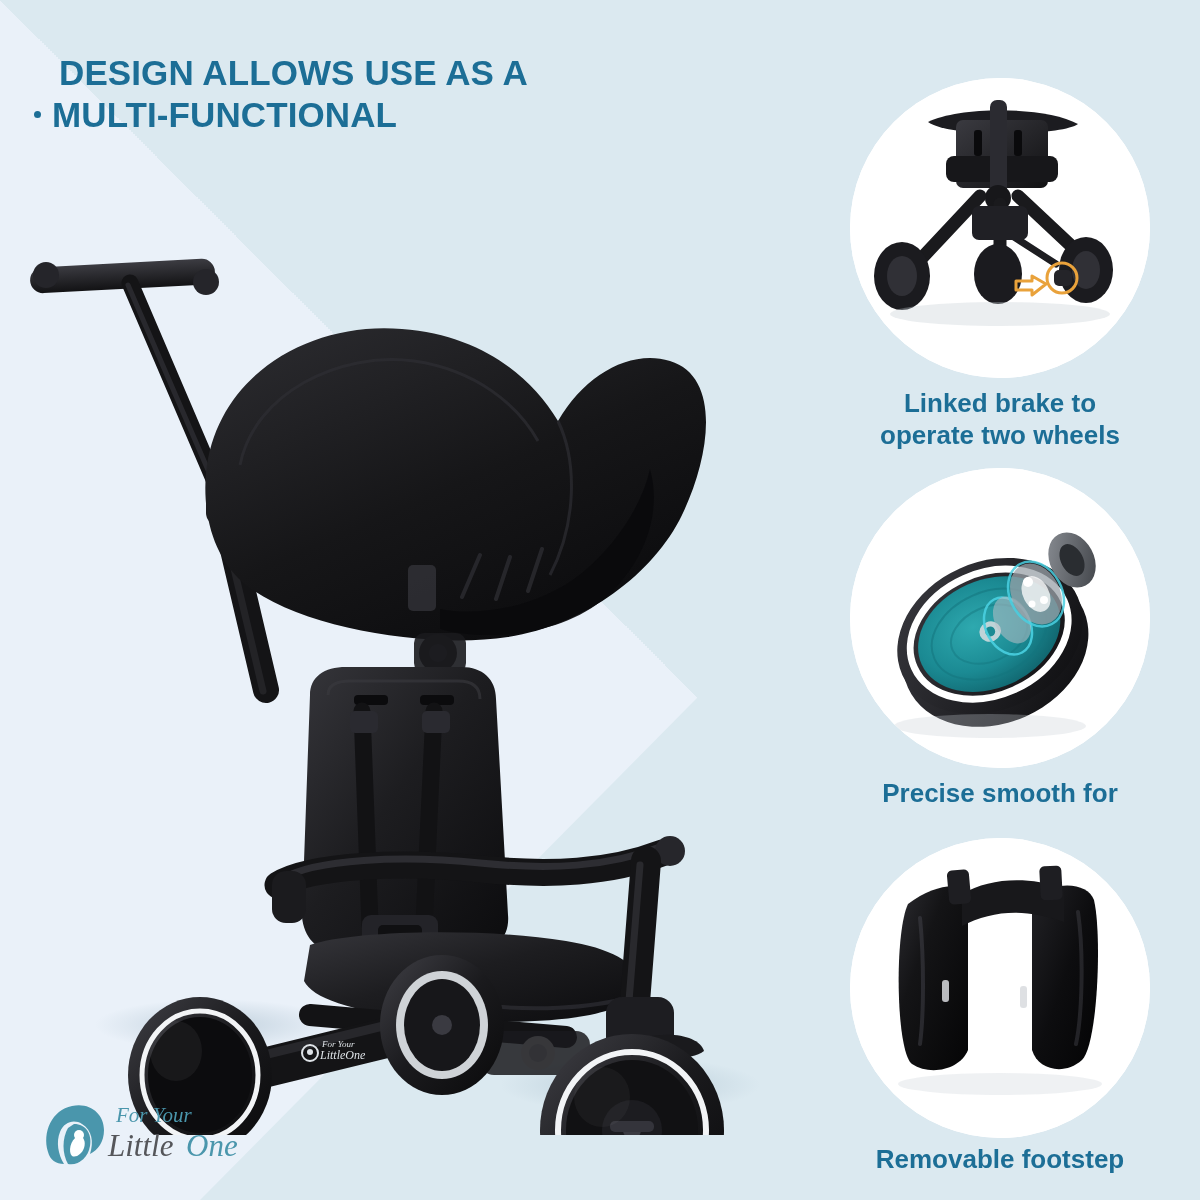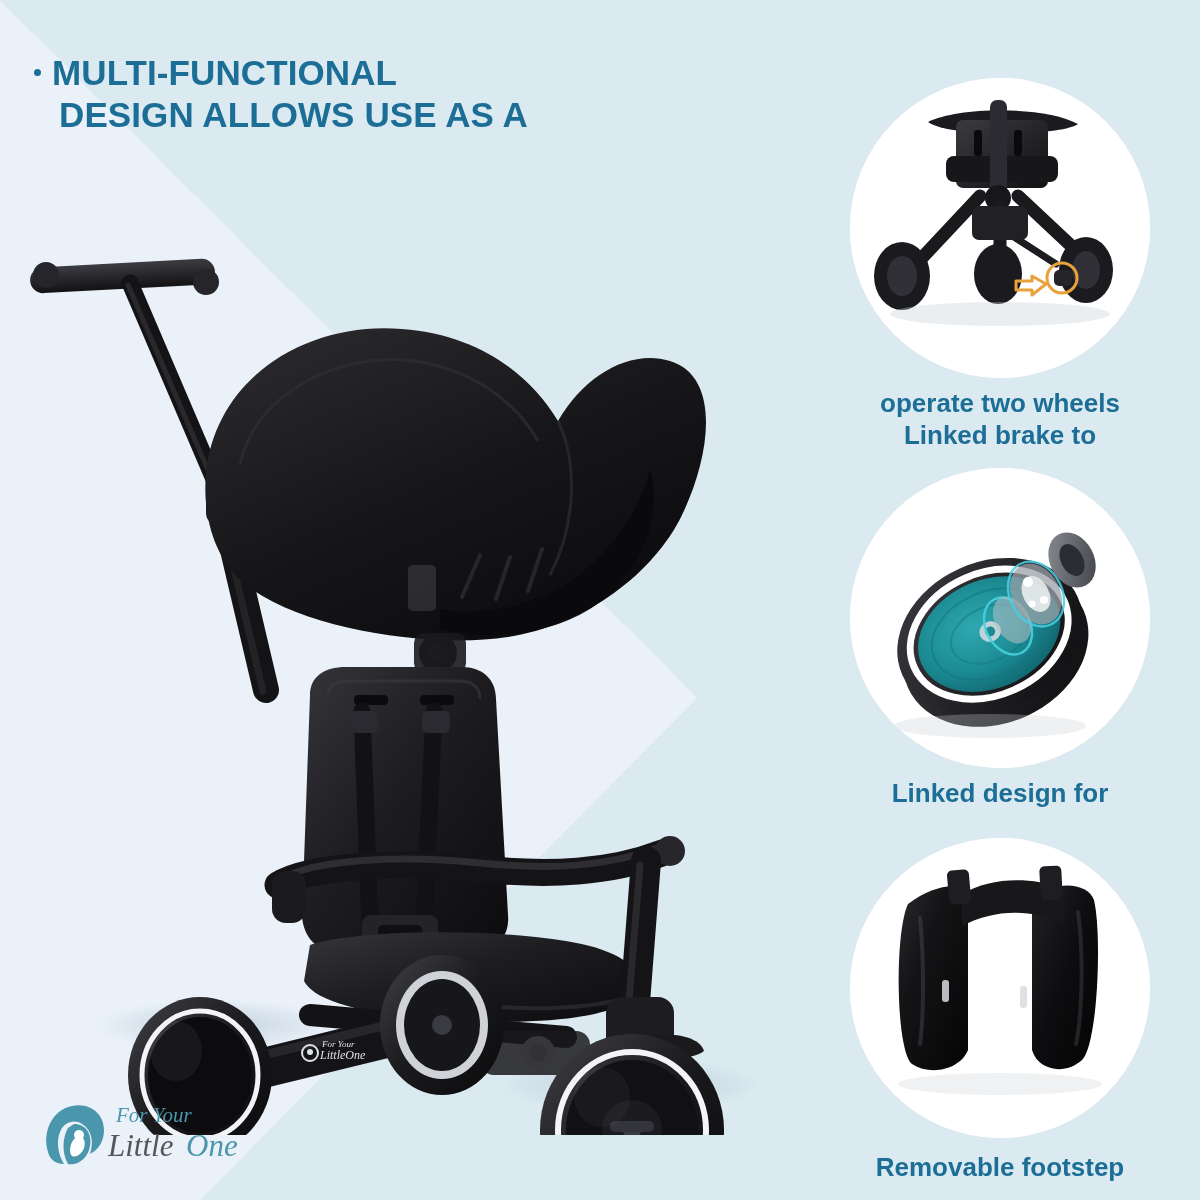--- a/index.html
+++ b/index.html
@@ -46,43 +46,43 @@
   .feature .disc svg{position:absolute;inset:0;width:100%;height:100%;}
   .feature .cap{
     margin-top:10px;text-align:center;color:#1c6e96;
     font-size:26px;line-height:1.22;font-weight:bold;
   }
   .cap-l{display:block;white-space:nowrap;}
 
   #f1{top:78px;}
   #f2{top:468px;}
   #f3{top:838px;}
-  #f3 .cap{margin-top:14px;}
+  #f3 .cap{margin-top:6px;}
 
   
   .logo{position:absolute;left:34px;top:1094px;width:220px;height:86px;}
   .logo svg{width:100%;height:100%;display:block;}
 </style>
 </head>
 <body>
 
 <div id="stage">
 
   <div class="bg-base"></div>
   <div class="bg-diag">
     <svg viewBox="0 0 1200 1200" preserveAspectRatio="none" aria-hidden="true">
       <polygon points="1200,190 1200,1200 200,1200" fill="#dbe9f0"></polygon>
     </svg>
   </div>
 
   <div class="headline">
+    <span class="hl-line cont">DESIGN ALLOWS USE AS A</span>
     <span class="hl-line first">
       <span class="bullet"></span><span>MULTI-FUNCTIONAL</span>
     </span>
-    <span class="hl-line cont">DESIGN ALLOWS USE AS A</span>
   </div>
 
   <div class="hero">
     <svg viewBox="0 0 760 910" aria-hidden="true">
       <defs>
         <linearGradient id="blk" x1="0" y1="0" x2="1" y2="1">
           <stop offset="0" stop-color="#35353a"></stop>
           <stop offset=".45" stop-color="#1d1d20"></stop>
           <stop offset="1" stop-color="#0c0c0e"></stop>
         </linearGradient>
@@ -274,22 +274,22 @@
         <rect x="204" y="192" width="18" height="16" rx="5" fill="#242429"></rect>
 
         <g>
           <path d="M196 206 L182 198 L182 203 L166 203 L166 212 L182 212 L182 217 Z" fill="none" stroke="#e9a23b" stroke-width="3" stroke-linejoin="round"></path>
         </g>
 
         <ellipse cx="150" cy="236" rx="110" ry="12" fill="#c7ced4" opacity=".35"></ellipse>
       </svg>
     </div>
     <div class="cap">
+      <span class="cap-l">Linked brake to</span>
       <span class="cap-l">operate two wheels</span>
-      <span class="cap-l">Linked brake to</span>
     </div>
   </div>
 
   <div class="feature" id="f2">
     <div class="disc">
       <svg viewBox="0 0 300 300" aria-hidden="true">
         <defs>
           <radialGradient id="hubG" cx=".42" cy=".38" r=".72">
             <stop offset="0" stop-color="#2ea9af"></stop>
             <stop offset=".55" stop-color="#1b8a93"></stop>
@@ -327,21 +327,21 @@
           <circle cx="194" cy="132" r="4" fill="#ffffff"></circle>
           <circle cx="182" cy="136" r="3.5" fill="#ffffff"></circle>
           <ellipse cx="186" cy="126" rx="26" ry="34" transform="rotate(-28 186 126)" fill="none" stroke="#49cfe0" stroke-width="2.5" opacity=".85"></ellipse>
           <ellipse cx="222" cy="92" rx="22" ry="29" transform="rotate(-28 222 92)" fill="url(#ringG)"></ellipse>
           <ellipse cx="222" cy="92" rx="11" ry="17" transform="rotate(-28 222 92)" fill="#2a2d31"></ellipse>
         </g>
         <ellipse cx="140" cy="258" rx="96" ry="12" fill="#c7ced4" opacity=".3"></ellipse>
       </svg>
     </div>
     <div class="cap">
-      <span class="cap-l">Linked design for</span>
+      <span class="cap-l">Precise smooth for</span>
     </div>
   </div>
 
   <div class="feature" id="f3">
     <div class="disc">
       <svg viewBox="0 0 300 300" aria-hidden="true">
         <defs>
           <linearGradient id="ftA" x1="0" y1="0" x2="1" y2="1">
             <stop offset="0" stop-color="#2b2b30"></stop>
             <stop offset=".35" stop-color="#141416"></stop>

